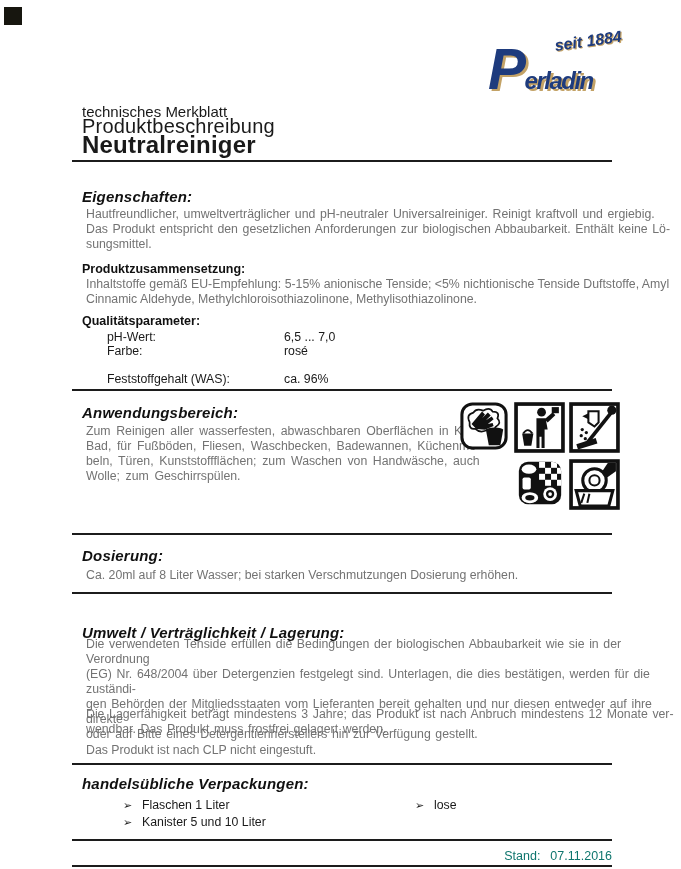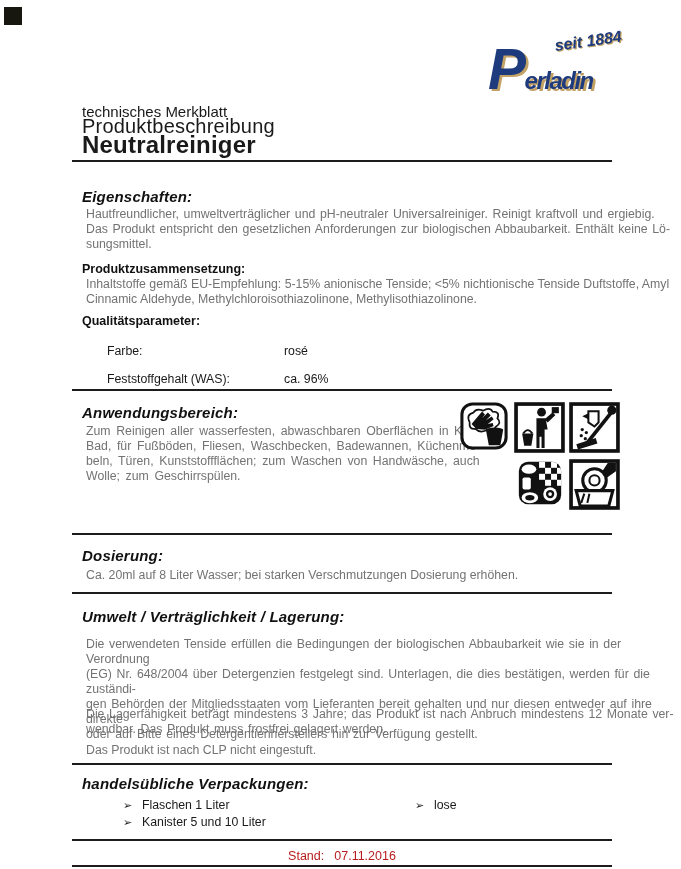--- a/index.html
+++ b/index.html
@@ -38,21 +38,21 @@
   .qp-label { display:inline-block; width:177px; }
   .qp-value { display:inline-block; }
 
   .icon-grid { left:458px; top:402px; width:166px; height:106px; }
   .icon-grid svg { position:absolute; }
 
   .bullets-left { left:123px; top:797px; font-size:12.3px; line-height:16.5px; }
   .bullets-right { left:415px; top:797px; font-size:12.3px; line-height:16.5px; }
   .bullet-row { display:block; }
   .bullet-arrow { display:inline-block; width:19px; font-size:11px; }
-  .footer-line { left:72px; top:849px; width:540px; text-align:center; font-size:12.5px; color:#b91c1c; }
+  .footer-line { left:72px; top:849px; width:540px; text-align:right; font-size:12.5px; color:#0f766e; }
   .footer-date { margin-left:10px; }
 </style>
 </head>
 <body>
 
 <div class="page">
 
   <div class="abs corner-mark"></div>
 
   <div class="abs logo">
@@ -68,20 +68,23 @@
   <div class="abs h-section" style="top:188px;">Eigenschaften:</div>
   <div class="abs body-text ws1" style="top:207px;">Hautfreundlicher, umweltverträglicher und pH-neutraler Universalreiniger. Reinigt kraftvoll und ergiebig.
 Das Produkt entspricht den gesetzlichen Anforderungen zur biologischen Abbaubarkeit. Enthält keine Lö-
 sungsmittel.</div>
 
   <div class="abs h-sub" style="top:262px;">Produktzusammensetzung:</div>
   <div class="abs body-text" style="top:277px;">Inhaltstoffe gemäß EU-Empfehlung: 5-15% anionische Tenside; &lt;5% nichtionische Tenside Duftstoffe, Amyl
 Cinnamic Aldehyde, Methylchloroisothiazolinone, Methylisothiazolinone.</div>
 
   <div class="abs h-sub" style="top:314px;">Qualitätsparameter:</div>
+  <div class="abs qp-row" style="top:330px;">
+    <span class="qp-label">pH-Wert:</span><span class="qp-value">6,5 ... 7,0</span>
+  </div>
   <div class="abs qp-row" style="top:344px;">
     <span class="qp-label">Farbe:</span><span class="qp-value">rosé</span>
   </div>
   <div class="abs qp-row" style="top:372px;">
     <span class="qp-label">Feststoffgehalt (WAS):</span><span class="qp-value">ca. 96%</span>
   </div>
 
   <div class="abs rule" style="top:389px;"></div>
 
   <div class="abs h-section" style="top:404px;">Anwendungsbereich:</div>
@@ -155,21 +158,21 @@
     </svg>
   </div>
 
   <div class="abs rule" style="top:533px;"></div>
 
   <div class="abs h-section" style="top:547px;">Dosierung:</div>
   <div class="abs body-text" style="top:568px;">Ca. 20ml auf 8 Liter Wasser; bei starken Verschmutzungen Dosierung erhöhen.</div>
 
   <div class="abs rule" style="top:592px;"></div>
 
-  <div class="abs h-section" style="top:608px;">Umwelt / Verträglichkeit / Lagerung:</div>
+  <div class="abs h-section" style="top:624px;">Umwelt / Verträglichkeit / Lagerung:</div>
   <div class="abs body-text ws1" style="top:637px;">Die verwendeten Tenside erfüllen die Bedingungen der biologischen Abbaubarkeit wie sie in der Verordnung
 (EG) Nr. 648/2004 über Detergenzien festgelegt sind. Unterlagen, die dies bestätigen, werden für die zuständi-
 gen Behörden der Mitgliedsstaaten vom Lieferanten bereit gehalten und nur diesen entweder auf ihre direkte
 oder auf Bitte eines Detergentienherstellers hin zur Verfügung gestellt.</div>
   <div class="abs body-text ws1" style="top:707px;">Die Lagerfähigkeit beträgt mindestens 3 Jahre; das Produkt ist nach Anbruch mindestens 12 Monate ver-
 wendbar. Das Produkt muss frostfrei gelagert werden.</div>
   <div class="abs body-text" style="top:743px;">Das Produkt ist nach CLP nicht eingestuft.</div>
 
   <div class="abs rule" style="top:763px;"></div>
 

